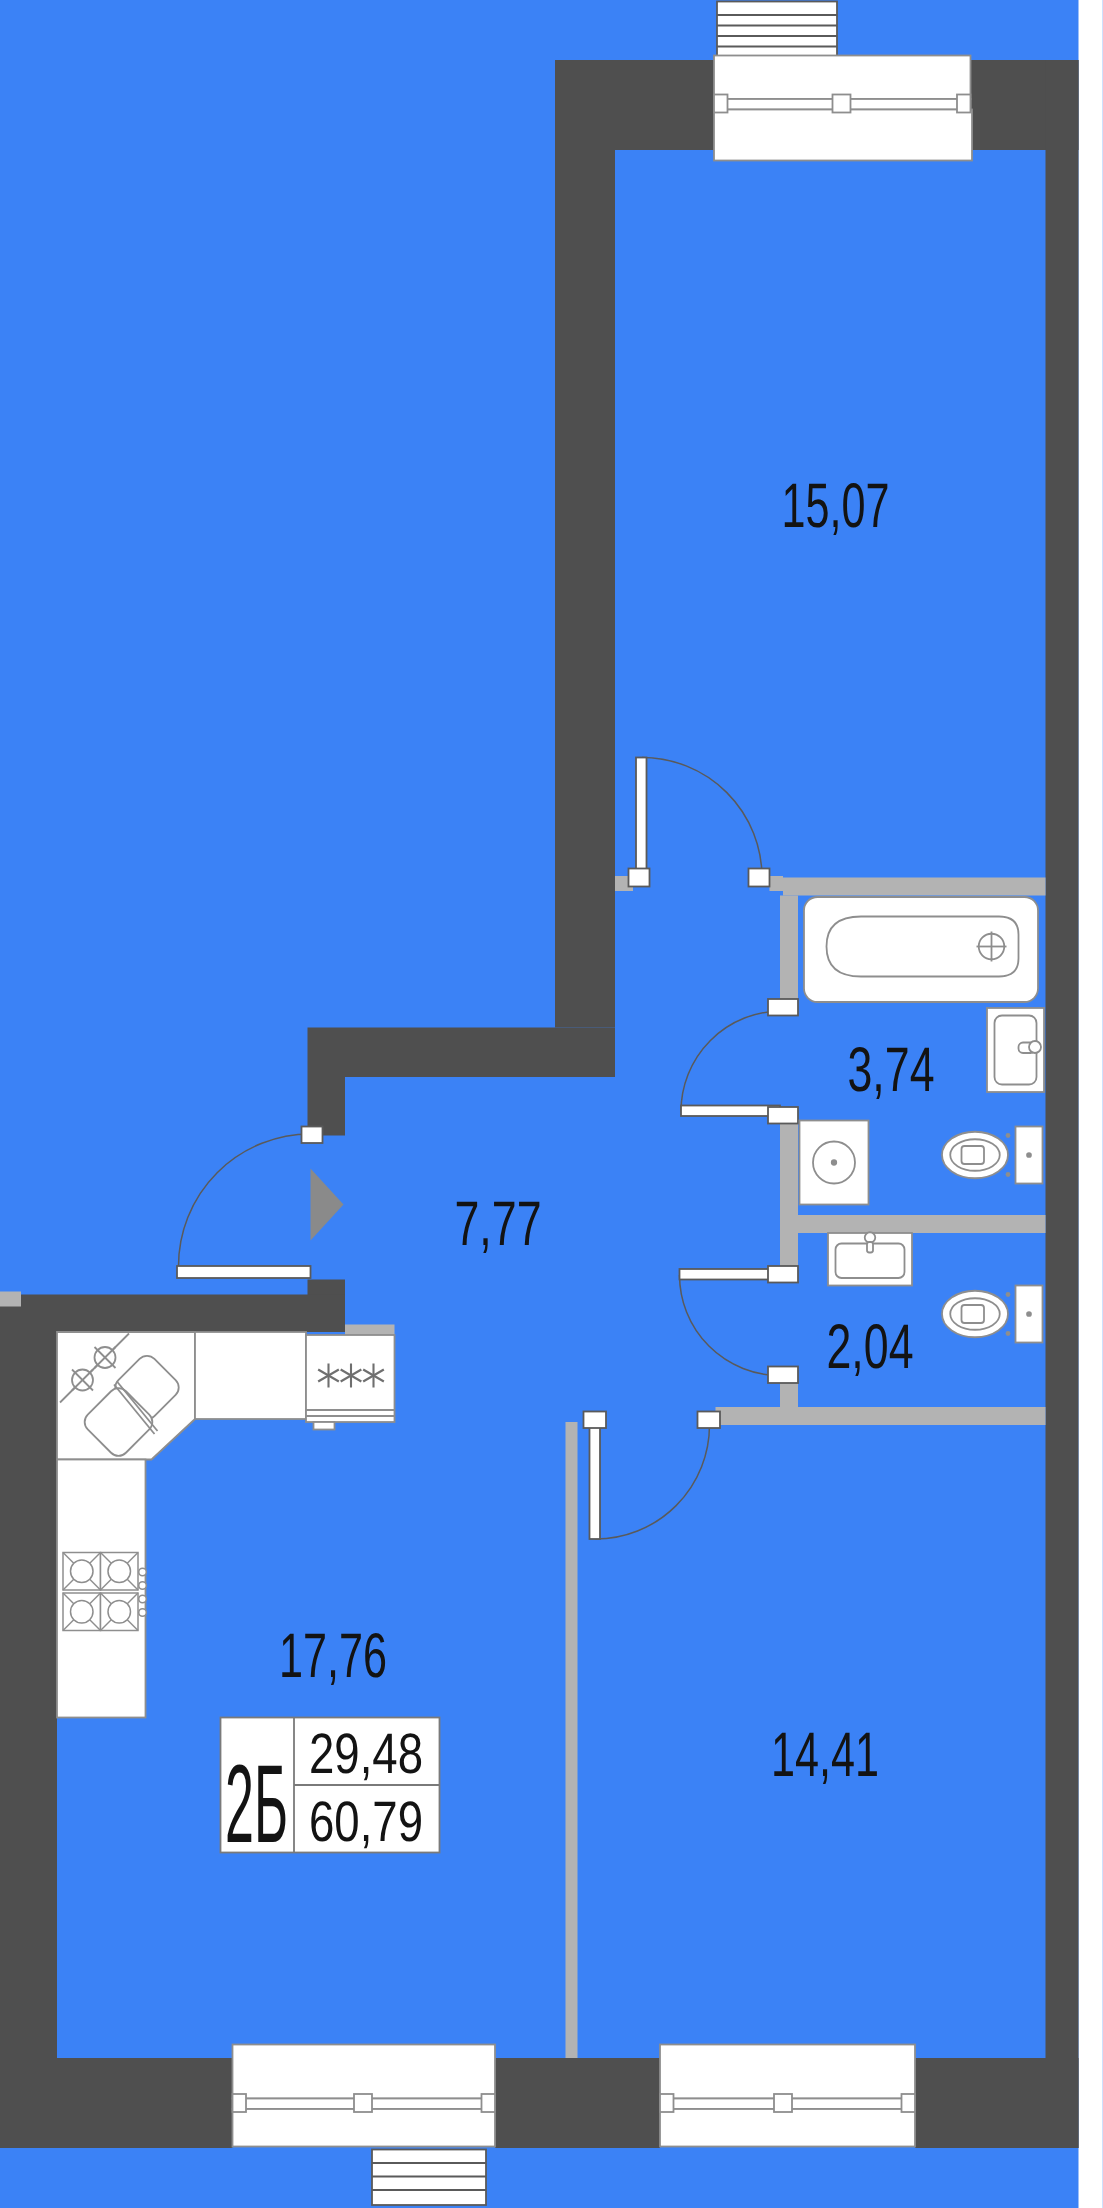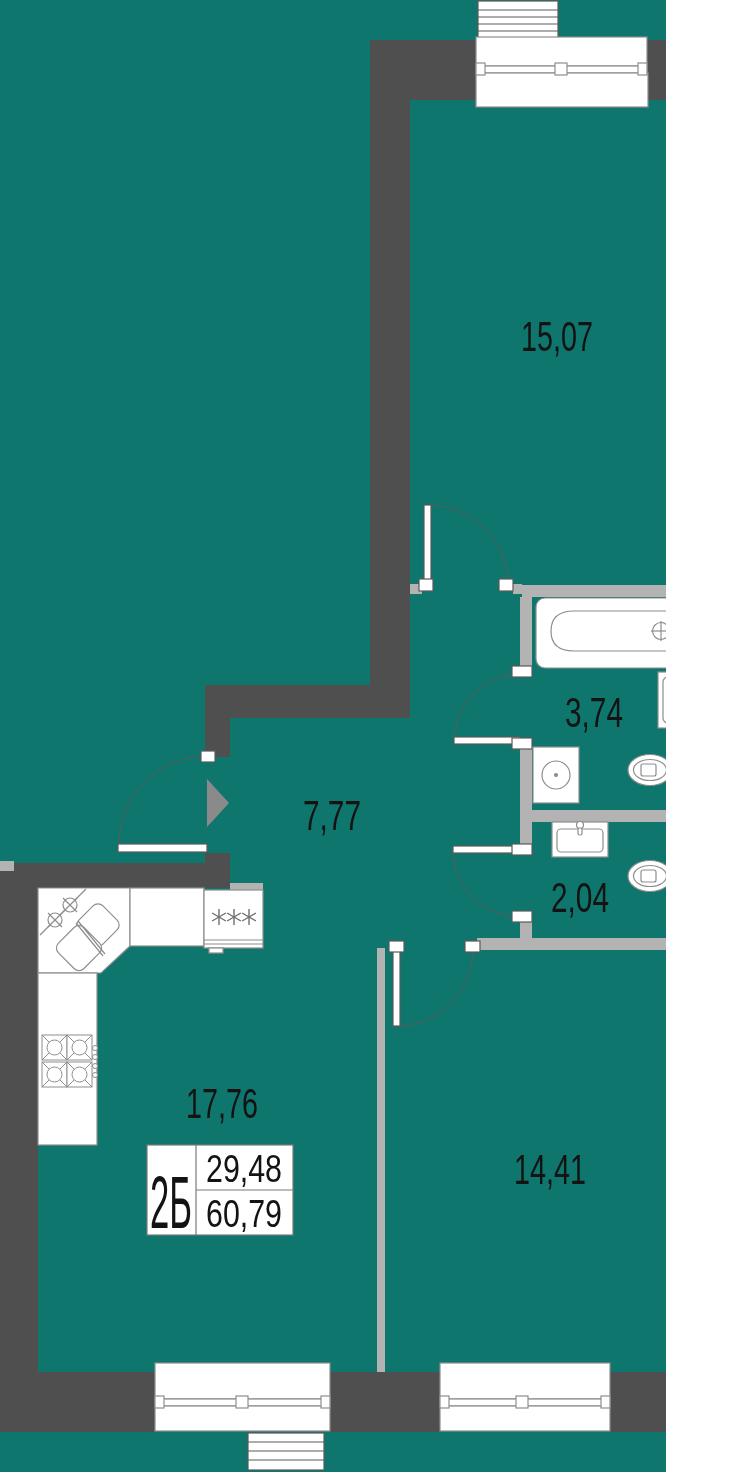--- a/index.html
+++ b/index.html
@@ -1,19 +1,19 @@
 <!DOCTYPE html>
 <html><head>
 <meta charset="utf-8">
 <style>
   html,body{margin:0;padding:0;background:#ffffff;}
   .stage{
     position:relative;
-    width:666px;height:1472px;
-    background:#0f766e;
+    width:719px;height:1472px;
+    background:#3b82f6;
     font-family:"Liberation Sans", sans-serif;
     overflow:hidden;
   }
   svg text{
     fill:#131313;
     font-family:"Liberation Sans", sans-serif;
   }
   .area-label{font-size:42px;}
   .card-type{font-size:74px;}
   .card-num{font-size:38px;}

